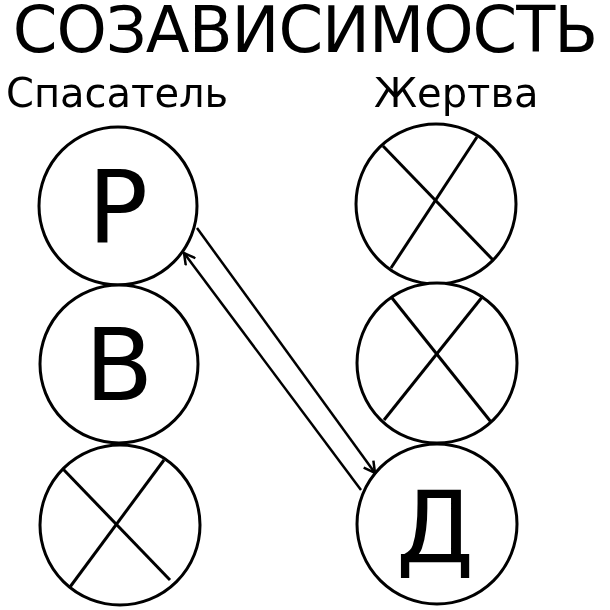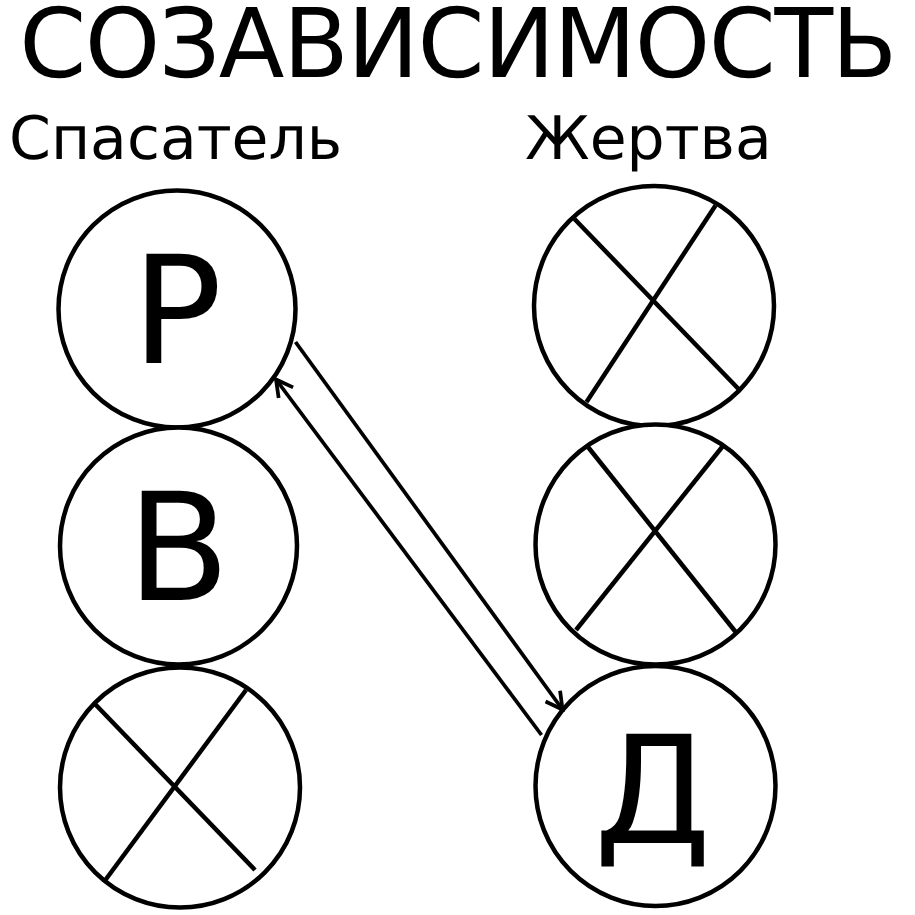--- a/index.html
+++ b/index.html
@@ -29,21 +29,21 @@
     }
     .col-label {
       position: absolute;
       top: 68px;
       font-size: 40px;
       line-height: 50px;
       white-space: nowrap;
       font-family: "DejaVu Sans", sans-serif;
     }
     .col-label.left { left: 6px; text-align: center; }
-    .col-label.right { left: 350px; }
+    .col-label.right { left: 374px; }
     svg.diagram {
       position: absolute;
       left: 0;
       top: 0;
       width: 610px;
       height: 610px;
     }
     svg text {
       font-family: "DejaVu Sans", sans-serif;
       font-size: 100px;

